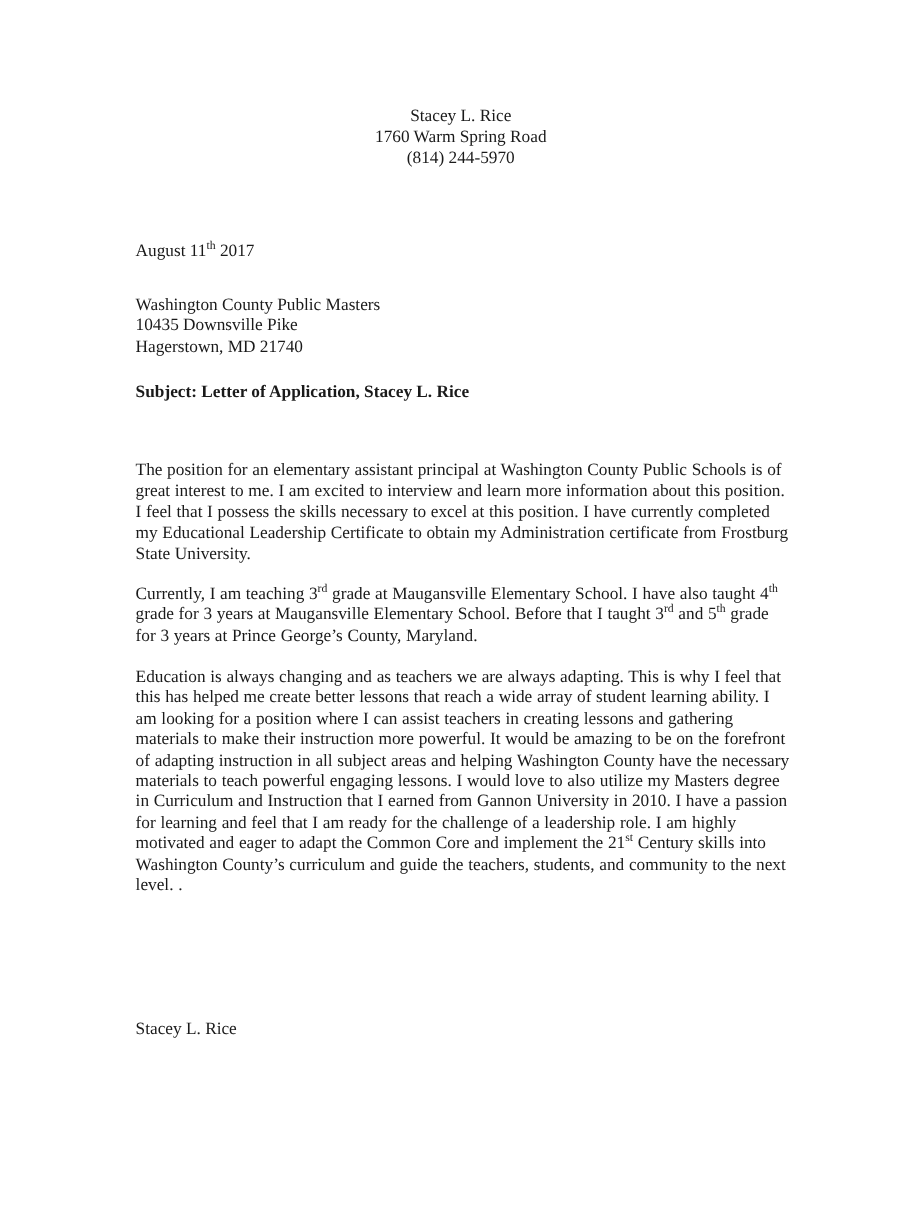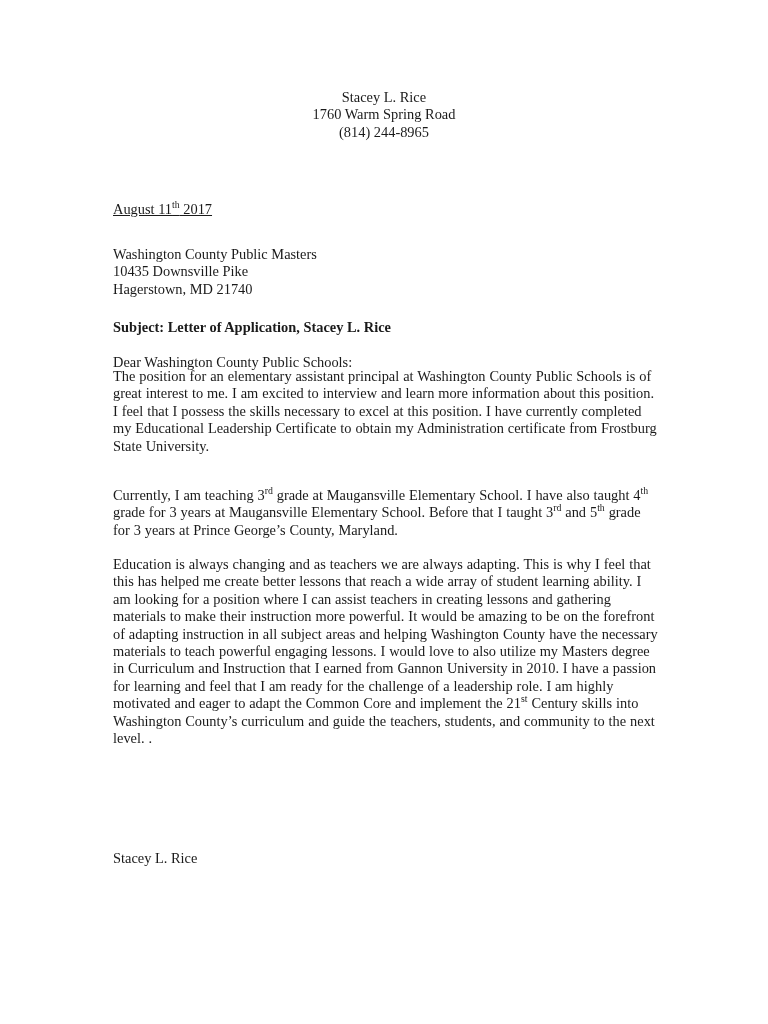--- a/index.html
+++ b/index.html
@@ -36,25 +36,25 @@
 
   
   .blk {
     position: absolute;
     left: 113px;
     width: 546px;
     font-size: 14.4px;
     line-height: 17.4px;
     text-align: left;
   }
-  .date-blk  { top: 201px; text-decoration: underline; }
+  .date-blk  { top: 201px; }
   .addr-blk  { top: 246px; }
   .subj-blk  { top: 319px; font-weight: bold; }
   .greet-blk { top: 354px; }
-  .p1 { top: 368px; font-family: Liberation Serif, serif; }
+  .p1 { top: 384px; font-family: Liberation Serif, serif; }
   .p2 { top: 487px; }
   .p3 { top: 556px; }
   .close-blk { top: 779px; }
   .sig-blk   { top: 850px; }
 
   .addr-blk div, .letterhead div { white-space: pre; }
 
   p.para {
     margin: 0;
     text-align: left;
@@ -68,36 +68,35 @@
   }
 </style>
 </head>
 <body>
 
 <div class="page">
 
   <div class="letterhead">
     <div>Stacey L. Rice</div>
     <div>1760 Warm Spring Road</div>
-    <div>(814) 244-8965</div>
+    <div>(814) 244-5970</div>
   </div>
 
   <div class="blk date-blk">
     <span>August 11</span><sup>th</sup><span> 2017</span>
   </div>
 
   <div class="blk addr-blk">
     <div>Washington County Public Masters</div>
     <div>10435 Downsville Pike</div>
     <div>Hagerstown, MD 21740</div>
   </div>
 
   <div class="blk subj-blk">Subject:  Letter of Application, Stacey L. Rice</div>
 
-  <div class="blk greet-blk">Dear Washington County Public Schools:</div>
 
   <div class="blk p1">
     <p class="para">The position for an elementary assistant principal at Washington County Public Schools is of great interest to me.  I am excited to interview and learn more information about this position.  I feel that I possess the skills necessary to excel at this position.  I have currently completed my Educational Leadership Certificate to obtain my Administration certificate from Frostburg State University.</p>
   </div>
 
   <div class="blk p2">
     <p class="para"><span>Currently, I am teaching 3</span><sup>rd</sup><span> grade at Maugansville Elementary School.  I have also taught 4</span><sup>th</sup><span> grade for 3 years at Maugansville Elementary School.  Before that I taught 3</span><sup>rd</sup><span> and 5</span><sup>th</sup><span> grade for 3 years at Prince George’s County, Maryland.</span></p>
   </div>
 
   <div class="blk p3">

